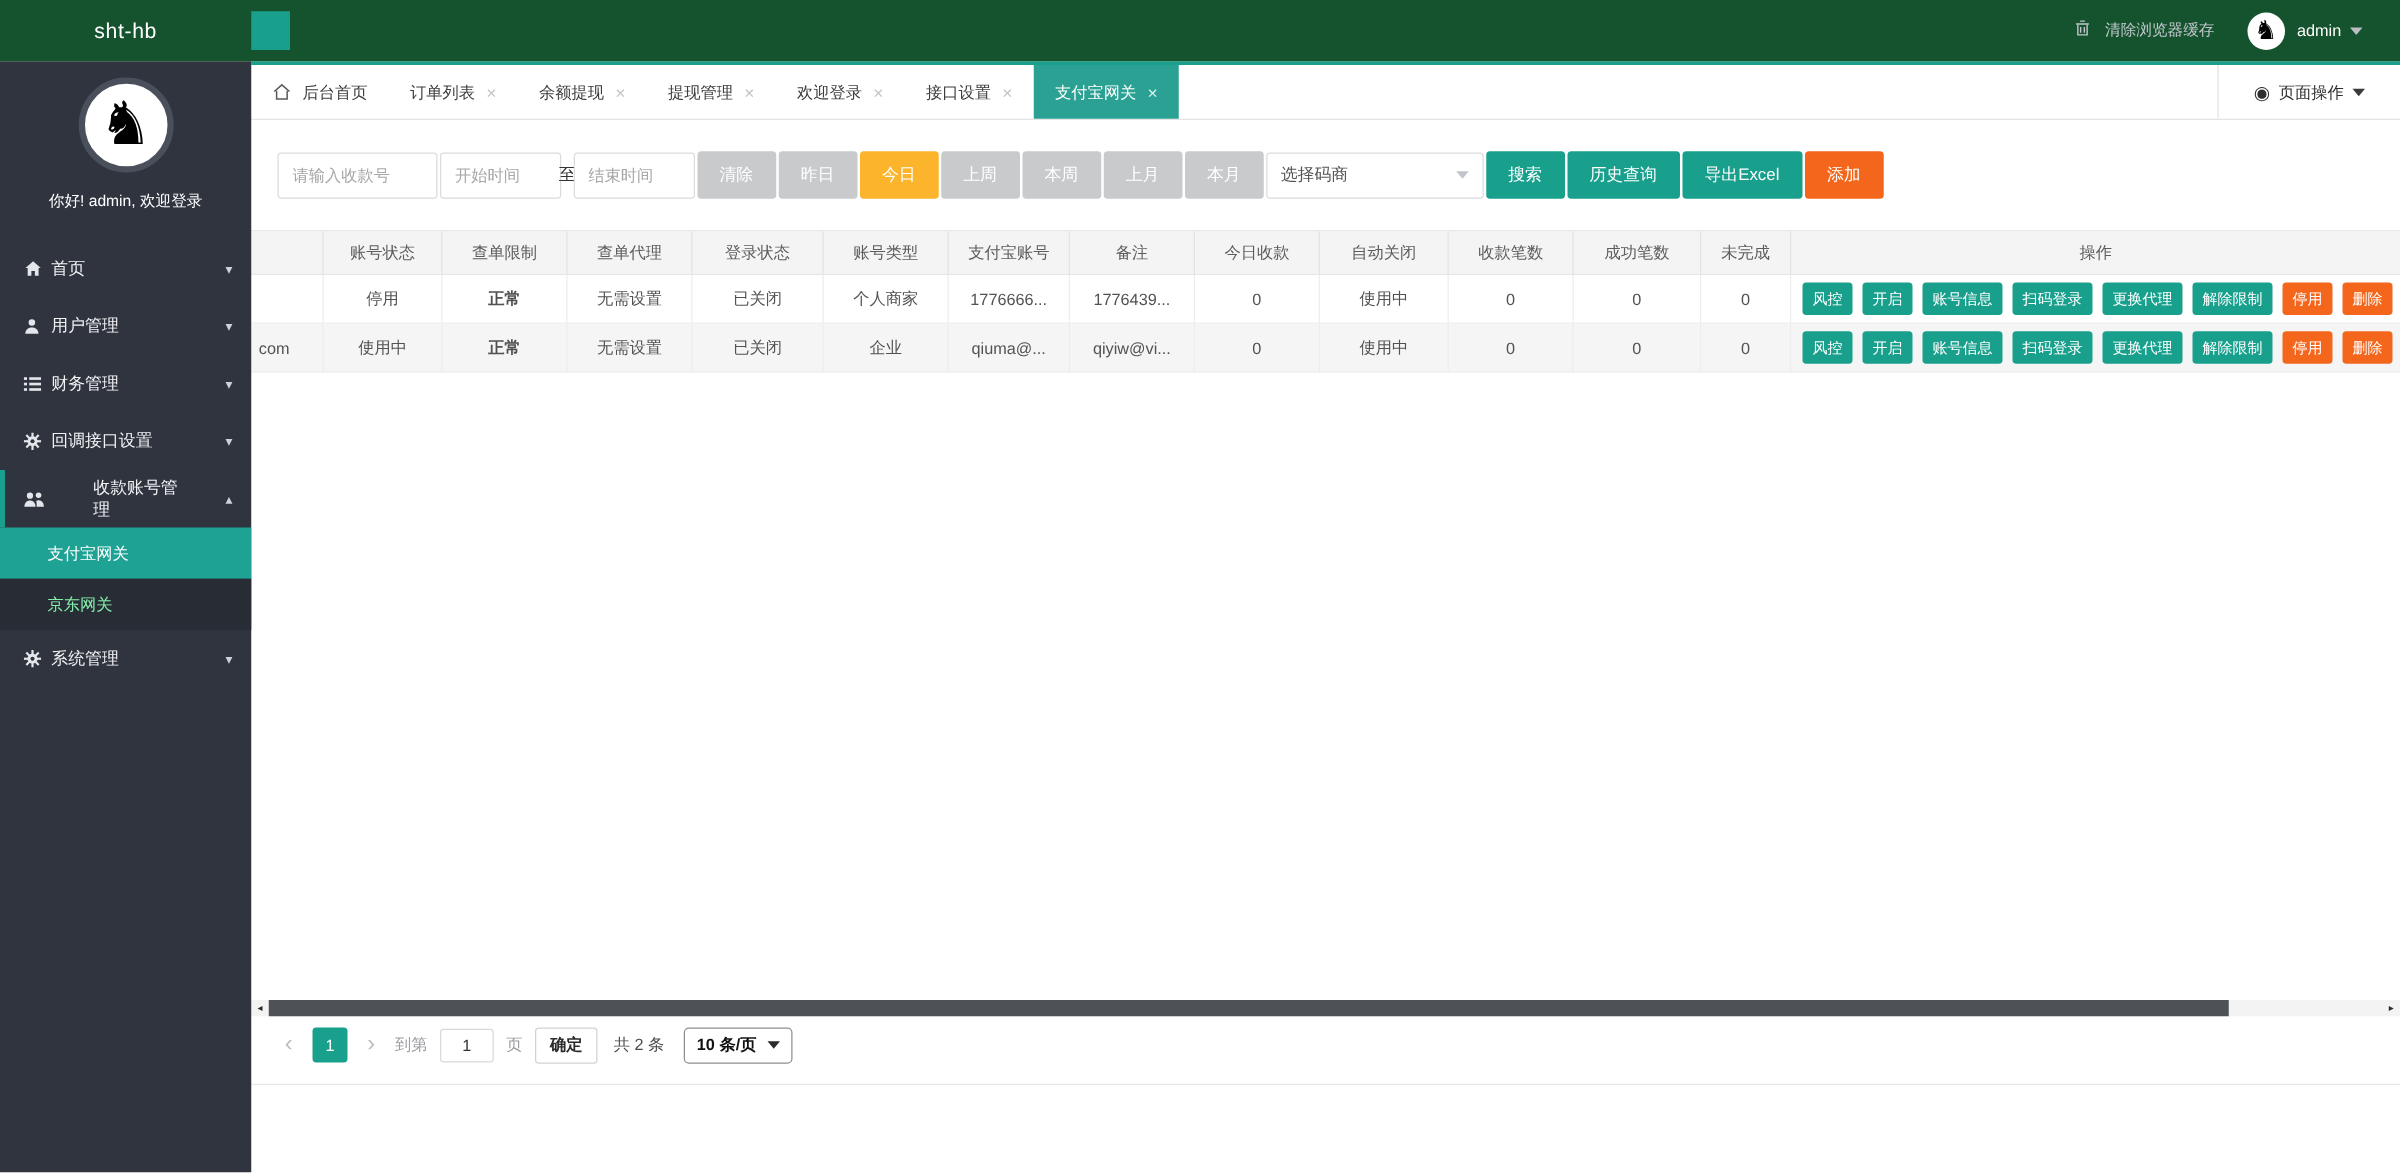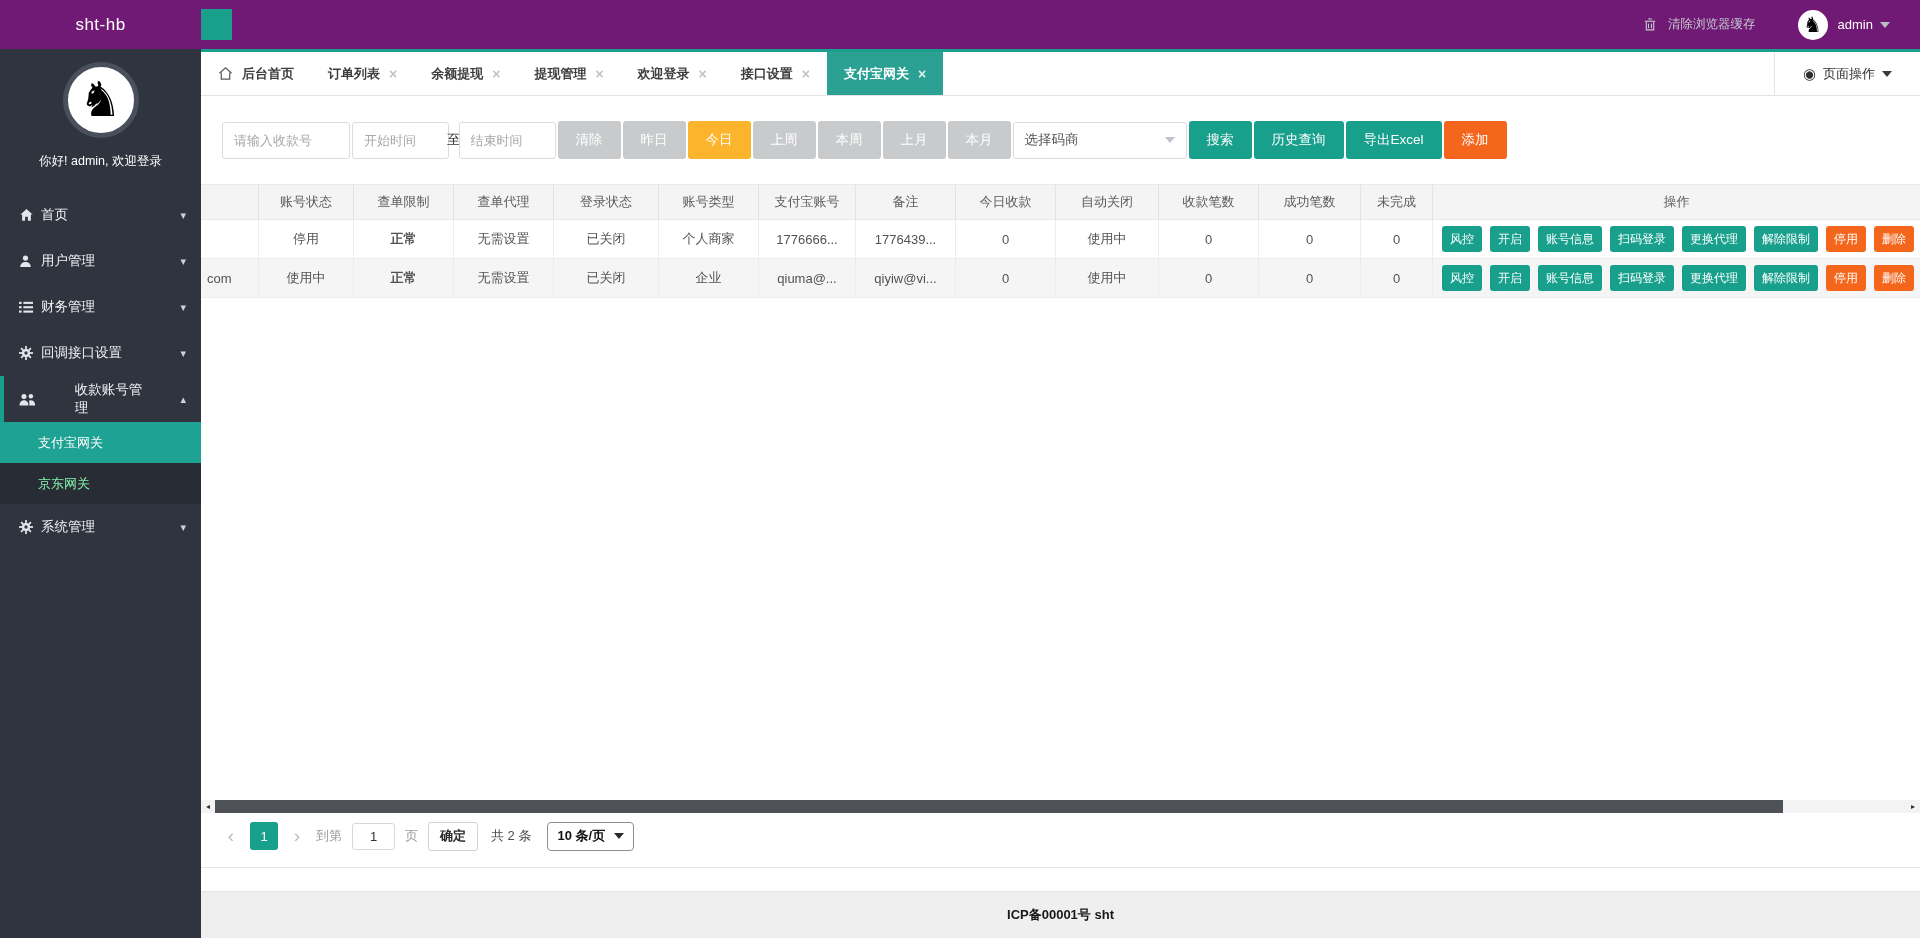--- a/index.html
+++ b/index.html
@@ -3,26 +3,26 @@
 <meta charset="utf-8">
 <style>
   * { box-sizing: border-box; margin: 0; padding: 0; }
   html,body { width:1920px; height:938px; }
   body {
     font-family: "Liberation Sans", "DejaVu Sans", sans-serif;
     background:#fff; position:relative; overflow:hidden;
   }
   
   .topbar { position:absolute; top:0; left:0; width:1920px; height:49px;
-    background:#701a75; display:flex; align-items:center; z-index:30; }
+    background:#14532d; display:flex; align-items:center; z-index:30; }
   .brand { width:201px; text-align:center; color:#fff; font-size:17px; letter-spacing:.5px; }
   .collapse-btn { width:31px; height:31px; background:#18a08c; border:none; cursor:pointer; }
   .topbar-right { margin-left:auto; display:flex; align-items:center; padding-right:30px; }
-  .cache-btn { display:flex; align-items:center; gap:12px; color:#c3c8cf; font-size:12.5px;
-    margin-right:42px; cursor:pointer; background:none; border:none; }
+  .cache-btn { display:flex; gap:12px; color:#c3c8cf; font-size:12.5px;
+    margin-right:26px; cursor:pointer; background:none; border:none; }
   .avatar-sm { width:30px; height:30px; border-radius:50%; background:#fff; color:#000;
     display:flex; align-items:center; justify-content:center; font-size:21px; line-height:1; }
   .admin-name { color:#fff; font-size:13px; margin:0 7px 0 10px; }
   .caret-down { width:0; height:0; border-left:5px solid transparent; border-right:5px solid transparent;
     border-top:6px solid #b9bec6; }
   
   .sidebar { position:absolute; top:49px; left:0; width:201px; height:889px; background:#2f343e; z-index:20; }
   .logo-wrap { display:flex; justify-content:center; padding-top:13px; }
   .logo-circle { width:76px; height:76px; border-radius:50%; background:#fff;
     border:5px solid #49505c; display:flex; align-items:center; justify-content:center;
@@ -35,21 +35,21 @@
   .menu-item .chev { margin-left:auto; color:#ced2d8; font-size:11px; }
   .menu-item.active-parent { border-left:4px solid #18a08c; padding-left:15px;gap:37px; }
   .submenu-item { height:41px; display:flex; align-items:center; padding-left:38px;
     font-size:13px; color:#86efac; background:#272c35; cursor:pointer; }
   .submenu-item.active { background:#1ea294; color:#fff; }
   
   .main { position:absolute; top:49px; left:201px; width:1719px; height:889px; background:#fff; }
   .tabbar { position:absolute; top:0; left:0; width:100%; height:47px; border-top:3px solid #18a08c;
     border-bottom:1px solid #e4e4e4; background:#fff; display:flex; align-items:stretch; }
   .tab { display:flex; align-items:center; padding:0 17px; font-size:13px; color:#3d3d3d;
-    gap:9px; cursor:pointer; white-space:nowrap;font-weight:bold; }
+    gap:9px; cursor:pointer; white-space:nowrap; }
   .tab .close { color:#c3c3c3; font-size:14px; }
   .tab.active { background:#2aa193; color:#fff; }
   .tab.active .close { color:#ddf1ee; }
   .page-action { margin-left:auto; display:flex; align-items:center; gap:7px;
     border-left:1px solid #e4e4e4; padding:0 28px; font-size:13px; color:#2e2e2e; cursor:pointer; }
   .page-action .dot { font-size:15px; }
   
   .toolbar { position:absolute; top:47px; left:0; width:100%; height:88px;
     display:flex; align-items:center; padding-left:21px; gap:2px; }
   .tb-input { height:37px; border:1px solid #dcdcdc; border-radius:3px; padding:0 11px;
@@ -410,16 +410,13 @@
     <button class="confirm-btn">确定</button>
     <span class="total">共 2 条</span>
     <div class="size-select">
       <span>10 条/页</span>
       <span class="sel-caret"></span>
     </div>
   </div>
 
   <div class="content-end-line"></div>
 
-  <div class="footer">
-    <span>ICP备00001号 sht</span>
-  </div>
 </div>
 
 </body></html>

